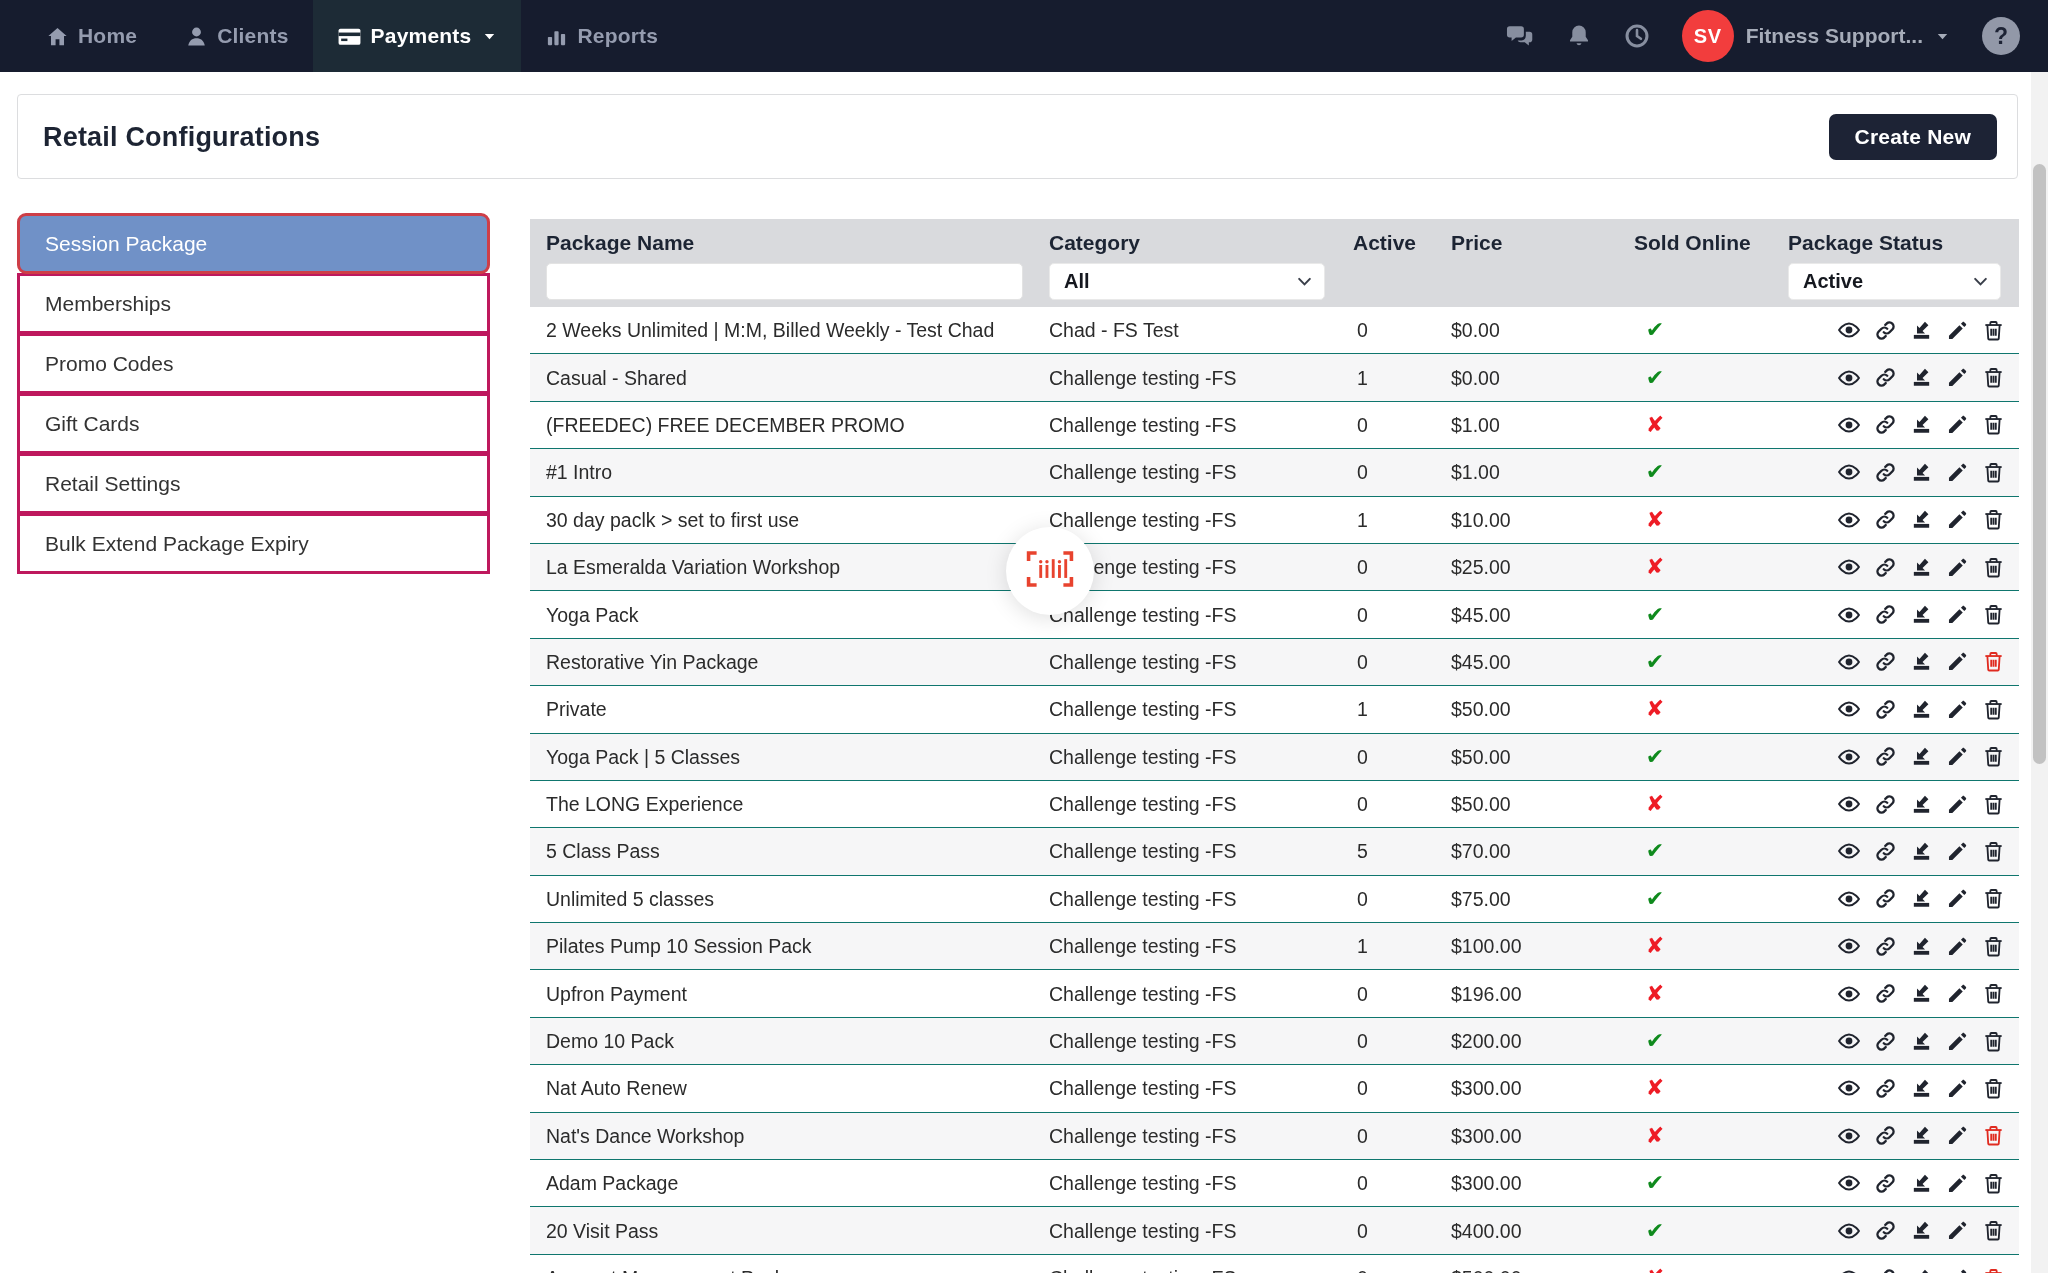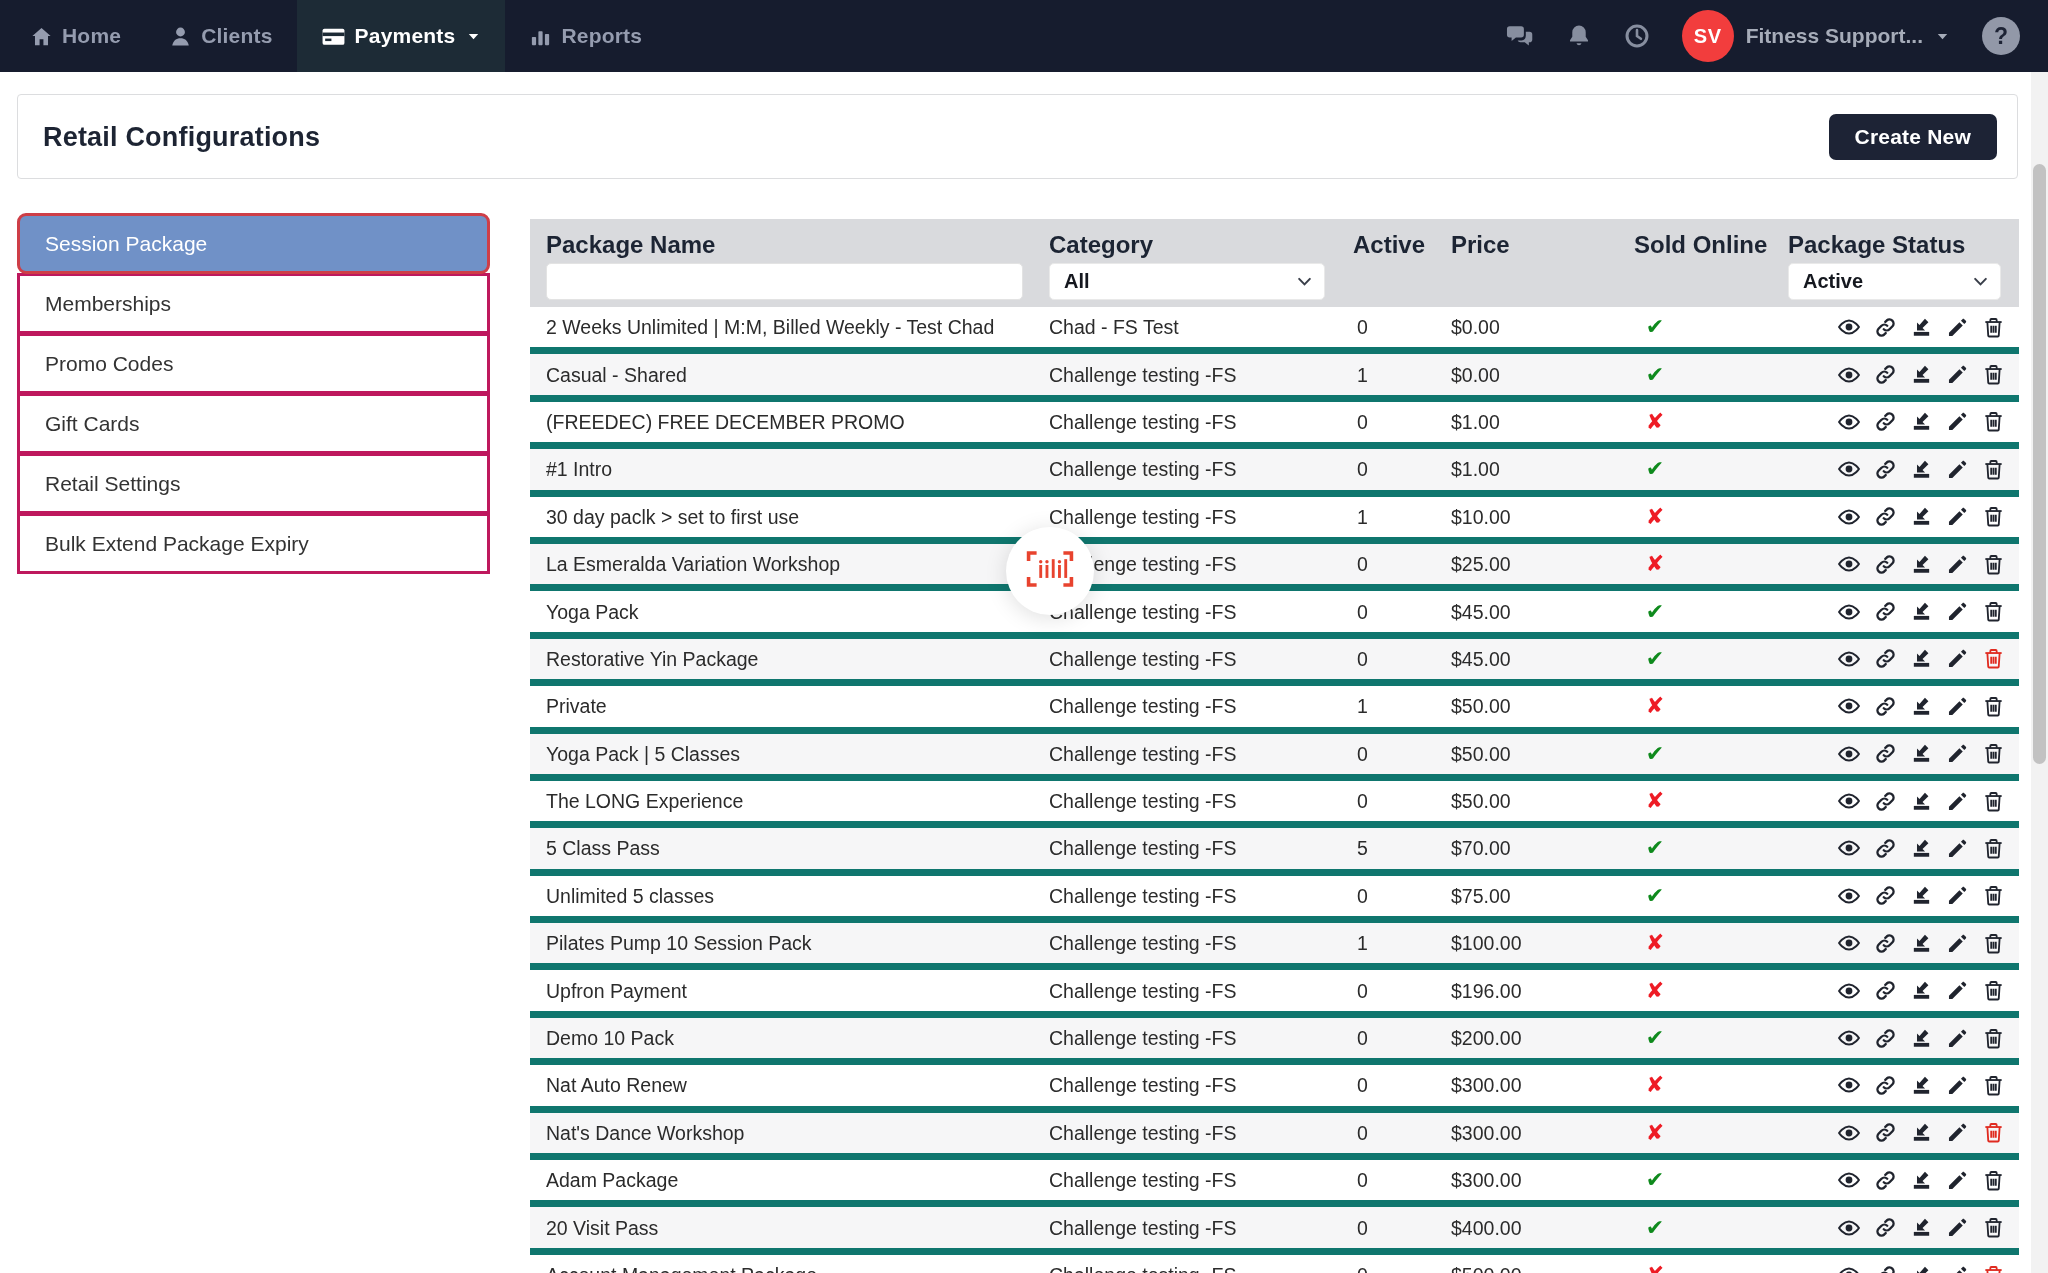--- a/index.html
+++ b/index.html
@@ -7,21 +7,21 @@
     width:2048px;height:1273px;overflow:hidden;position:relative;
     background:#ffffff;
     font-family:"Liberation Sans","DejaVu Sans",sans-serif;
     -webkit-font-smoothing:antialiased;
   }
   
   .navbar{
     position:absolute;top:0;left:0;width:2048px;height:72px;
     background:#161c2e;display:flex;align-items:stretch;z-index:10;
   }
-  .nav-items{display:flex;align-items:stretch;padding-left:6px;}
+  .nav-items{display:flex;align-items:stretch;padding-left:22px;}
   .nav-item{
     display:flex;align-items:center;gap:9px;padding:0 24px;cursor:pointer;
     color:#959caf;font-size:21px;font-weight:600;letter-spacing:.2px;
   }
   .nav-item .nav-ico svg{display:block;}
   .nav-item.active{background:#1d2b36;color:#ffffff;}
   .nav-item .caret{margin-left:2px;display:flex;align-items:center;}
   .nav-right{margin-left:auto;display:flex;align-items:center;gap:32px;padding-right:28px;}
   .nav-action{color:#8historic0;}
   .nav-action{color:#878e9f;display:flex;align-items:center;cursor:pointer;}
@@ -60,39 +60,39 @@
     border:3px solid #be185d;display:flex;align-items:center;padding:0 25px;
     font-size:21px;color:#333;cursor:pointer;
   }
   .side-item.selected{
     background:#7091c7;color:#fff;border:3px solid #ce3e47;border-radius:9px;
     position:relative;z-index:2;margin-top:0;
   }
   
   .pkg-table{position:absolute;left:530px;top:219px;width:1489px;height:1054px;overflow:hidden;}
   .thead{position:relative;height:88px;background:#d9dadd;}
-  .th{position:absolute;top:12px;font-size:24px;font-weight:700;color:#1c2433;white-space:nowrap;}
+  .th{position:absolute;top:12px;font-size:21px;font-weight:700;color:#1c2433;white-space:nowrap;}
   .th-name{left:16px;} .th-cat{left:519px;} .th-active{left:823px;}
   .th-price{left:921px;} .th-sold{left:1104px;} .th-status{left:1258px;}
   .filter-input{
     position:absolute;left:16px;top:44px;width:477px;height:37px;box-sizing:border-box;
     border:1px solid #e3e3e3;border-radius:5px;background:#fff;font-size:19px;
     padding:0 12px;font-family:inherit;color:#222;outline:none;
   }
   .fake-select{
     position:absolute;top:44px;height:37px;box-sizing:border-box;background:#fff;
     border:1px solid #e9e9e9;border-radius:5px;display:flex;align-items:center;
     justify-content:space-between;padding:0 10px 0 14px;cursor:pointer;
   }
   .sel-cat{left:519px;width:276px;}
   .sel-status{left:1258px;width:213px;}
   .fake-select .sel-label{font-size:20px;font-weight:700;color:#15181f;}
   .fake-select .sel-chev{color:#3a3f4a;display:flex;align-items:center;}
   .tbody{position:relative;}
-  .trow{position:relative;height:47.4px;background:#fff;border-bottom:7px solid #0f766e;box-sizing:border-box;}
+  .trow{position:relative;height:47.4px;background:#fff;border-bottom:1px solid #0f766e;box-sizing:border-box;}
   .trow.alt{background:#f6f6f7;}
   .trow span{position:absolute;top:50%;transform:translateY(-50%);}
   .c-name{left:16px;font-size:19.5px;color:#2b2b2b;white-space:nowrap;max-width:495px;overflow:hidden;}
   .c-cat{left:519px;font-size:19.5px;color:#2b2b2b;white-space:nowrap;}
   .c-active{left:827px;font-size:19.5px;color:#2b2b2b;}
   .c-price{left:921px;font-size:19.5px;color:#2b2b2b;}
   .c-sold{left:1103px;width:44px;text-align:center;font-size:22px;font-weight:700;}
   .c-sold.yes{color:#0f8a1d;} .c-sold.no{color:#ee1c25;}
   .c-actions{left:1307px;display:flex;gap:13px;align-items:center;}
   .c-actions{position:absolute;}

